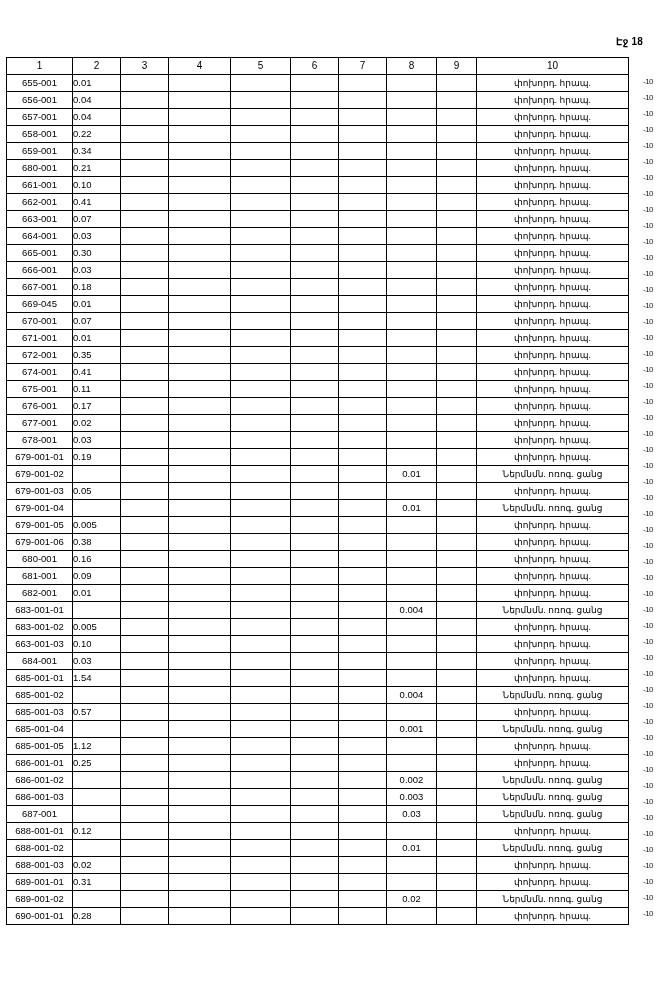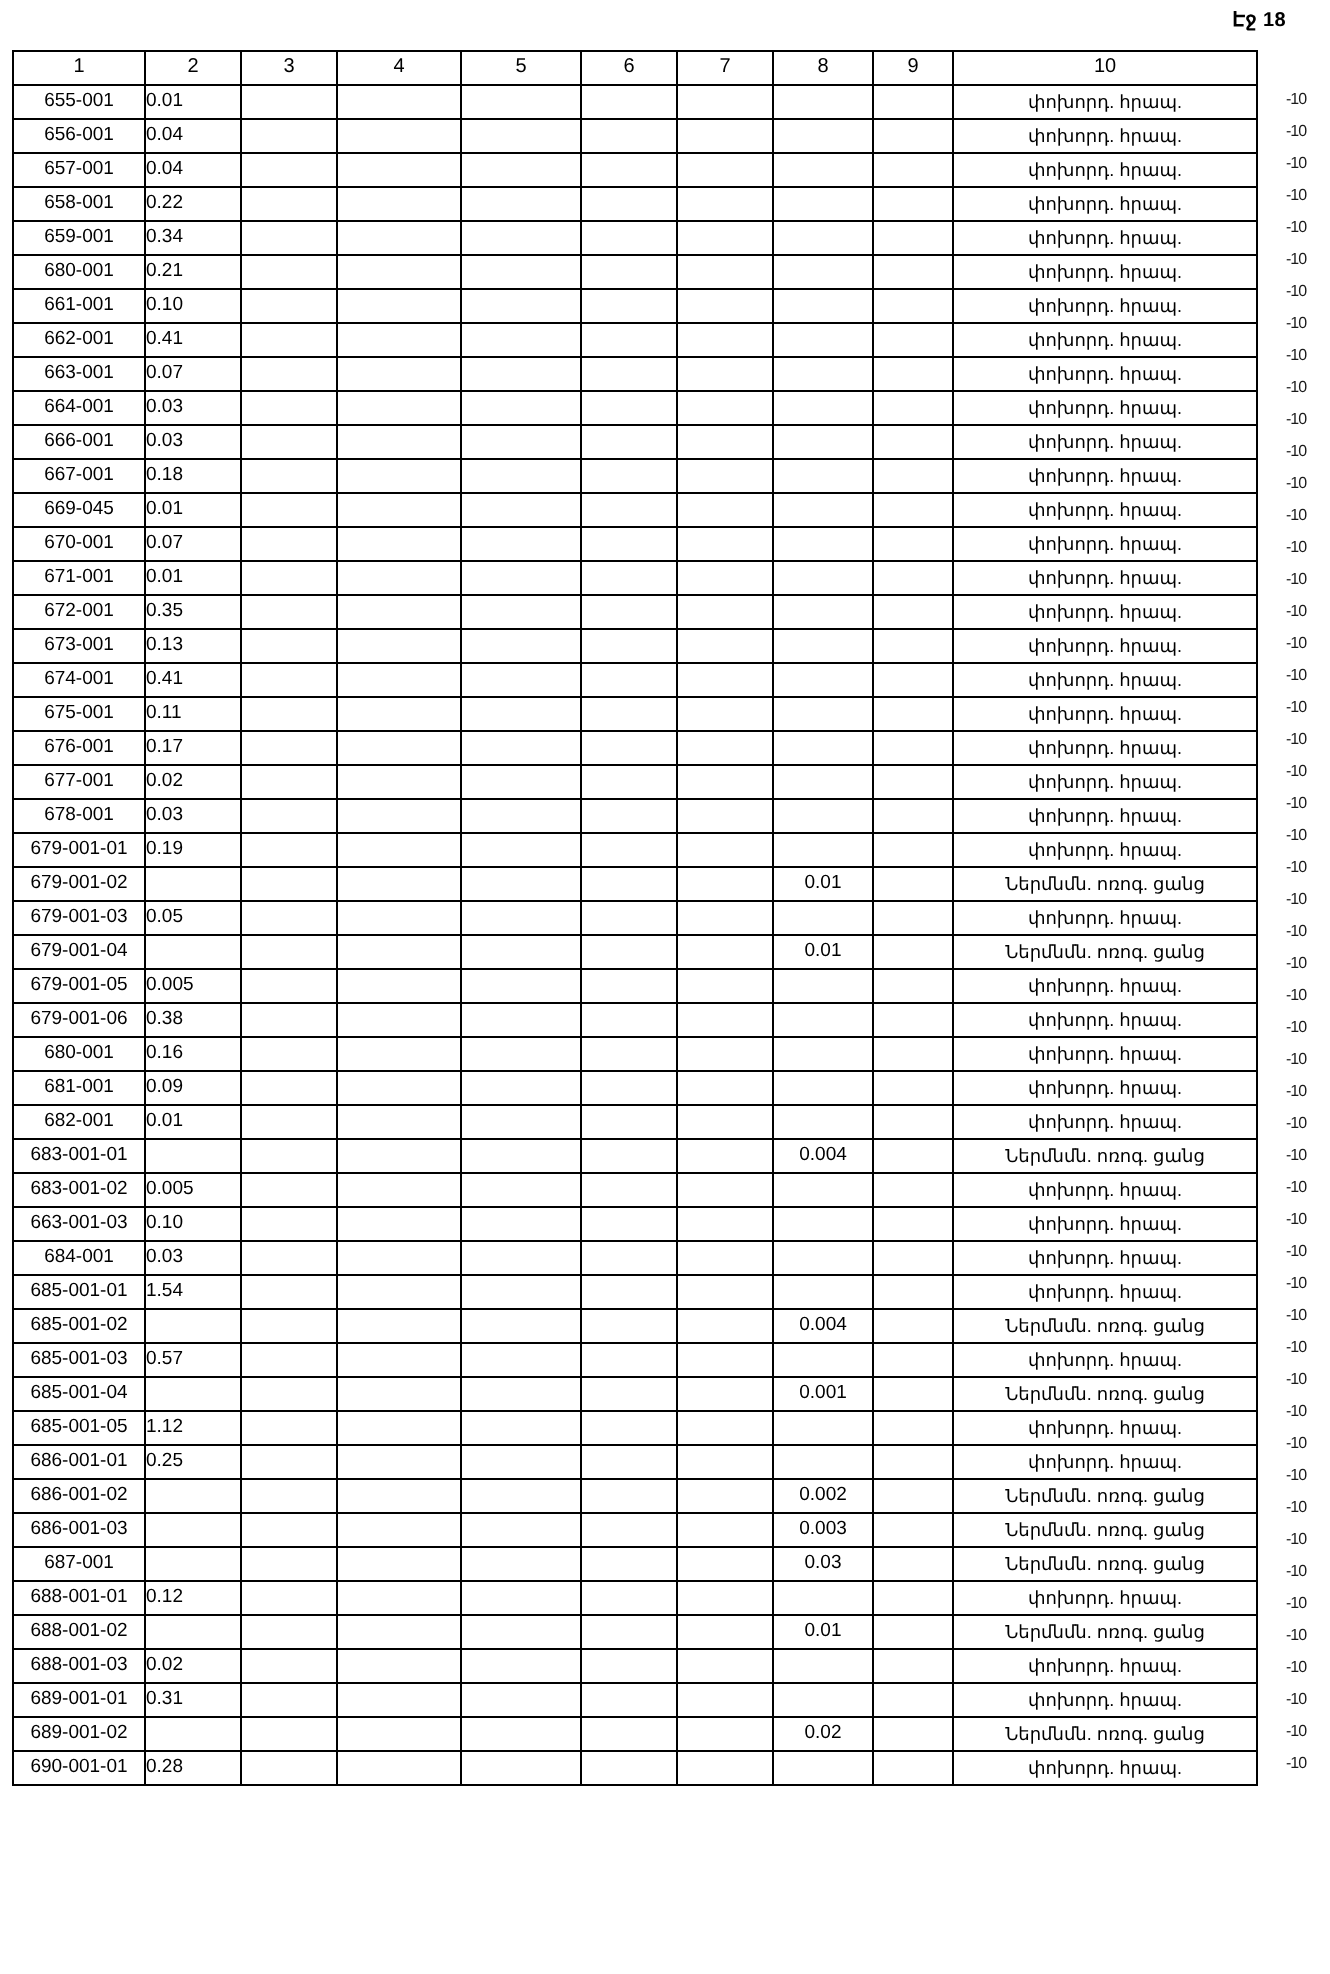--- a/index.html
+++ b/index.html
@@ -13,20 +13,21 @@
     font-family: "Liberation Sans", sans-serif;
     color: #000000;
     position: relative;
     overflow: hidden;
   }
   .page {
     position: relative;
     width: 665px;
     height: 707px;
     box-sizing: border-box;
+    margin-top: 32px;
   }
   .page-header {
     position: absolute;
     top: 4px;
     right: 22px;
     font-size: 10px;
     font-weight: bold;
     letter-spacing: 0.2px;
   }
   .table-wrap {
@@ -258,20 +259,32 @@
             <td class=""></td>
             <td class=""></td>
             <td class=""></td>
             <td class=""></td>
             <td class=""></td>
             <td class="val8"></td>
             <td class=""></td>
             <td class="note">փոխորդ. հրապ.</td>
           </tr>
           <tr>
+            <td class="code">665-001</td>
+            <td class="num">0.30</td>
+            <td class=""></td>
+            <td class=""></td>
+            <td class=""></td>
+            <td class=""></td>
+            <td class=""></td>
+            <td class="val8"></td>
+            <td class=""></td>
+            <td class="note">փոխորդ. հրապ.</td>
+          </tr>
+          <tr>
             <td class="code">666-001</td>
             <td class="num">0.03</td>
             <td class=""></td>
             <td class=""></td>
             <td class=""></td>
             <td class=""></td>
             <td class=""></td>
             <td class="val8"></td>
             <td class=""></td>
             <td class="note">փոխորդ. հրապ.</td>
@@ -320,32 +333,20 @@
             <td class=""></td>
             <td class=""></td>
             <td class=""></td>
             <td class="val8"></td>
             <td class=""></td>
             <td class="note">փոխորդ. հրապ.</td>
           </tr>
           <tr>
             <td class="code">672-001</td>
             <td class="num">0.35</td>
-            <td class=""></td>
-            <td class=""></td>
-            <td class=""></td>
-            <td class=""></td>
-            <td class=""></td>
-            <td class="val8"></td>
-            <td class=""></td>
-            <td class="note">փոխորդ. հրապ.</td>
-          </tr>
-          <tr>
-            <td class="code">673-001</td>
-            <td class="num">0.13</td>
             <td class=""></td>
             <td class=""></td>
             <td class=""></td>
             <td class=""></td>
             <td class=""></td>
             <td class="val8"></td>
             <td class=""></td>
             <td class="note">փոխորդ. հրապ.</td>
           </tr>
           <tr>

